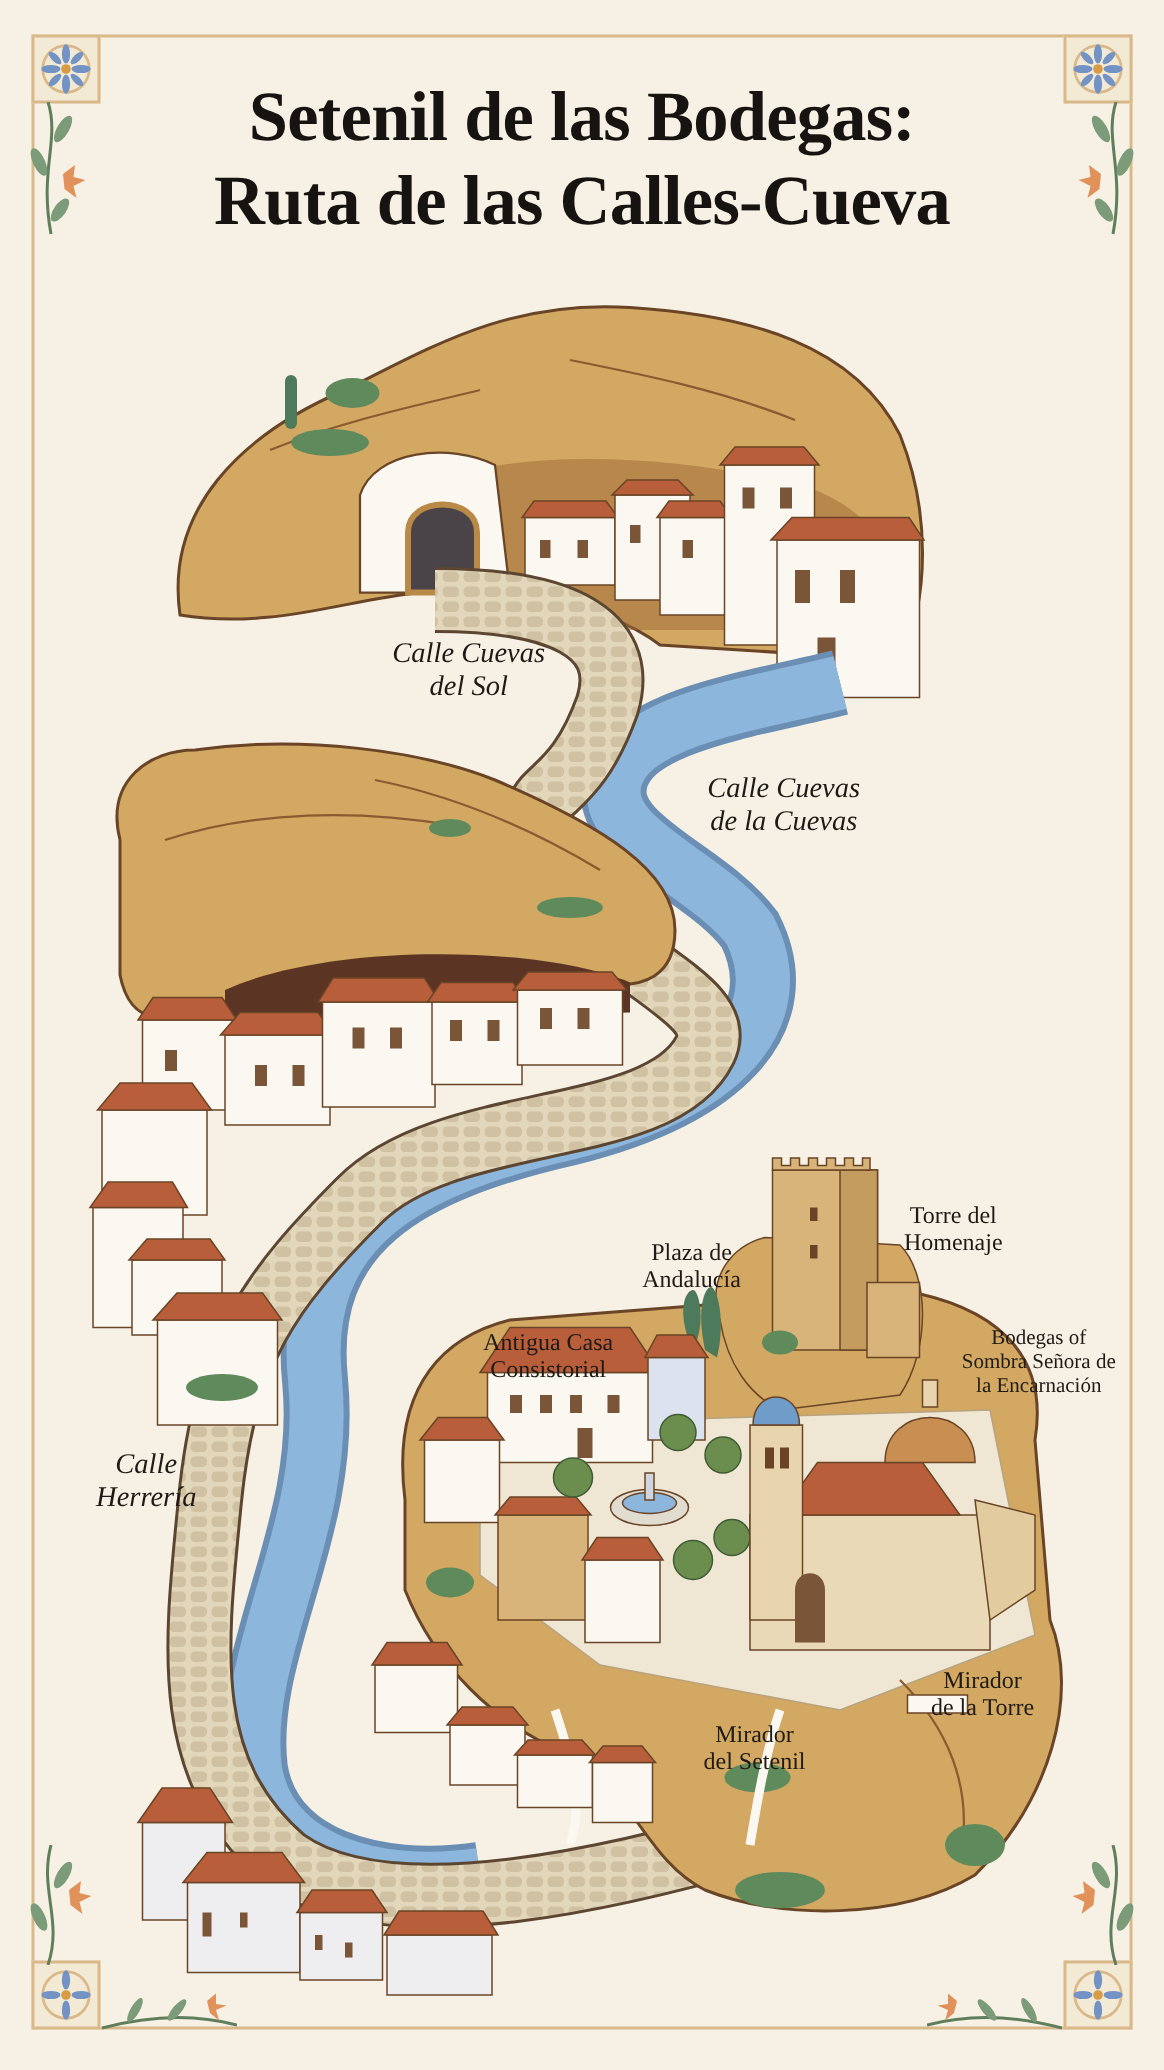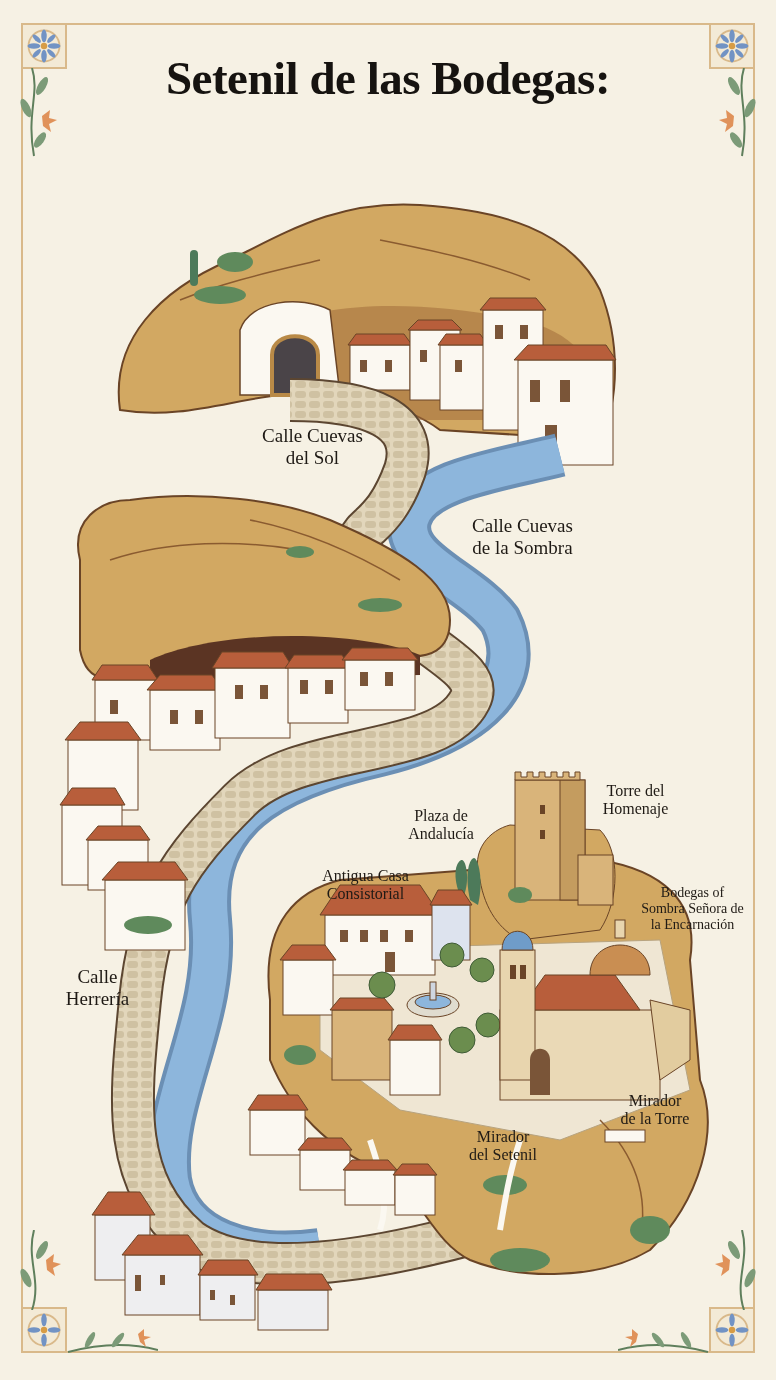--- a/index.html
+++ b/index.html
@@ -23,22 +23,22 @@
     position: absolute; left: 0; top: 50px; width: 776px; text-align: center;
     font-family: "Liberation Serif", "DejaVu Serif", serif;
     font-size: 47px; line-height: 56px; color: #161310; letter-spacing: -0.5px;
   }
   .map { position: absolute; left: 0; top: 0; width: 776px; height: 1380px; }
   .label {
     position: absolute; text-align: center; color: #1f1a15;
     font-family: "Liberation Serif", "DejaVu Serif", serif;
     line-height: 1.15; white-space: nowrap;
   }
-  .lbl-lg { font-size: 19px; }
-  .lbl-md { font-size: 16px; }
+  .lbl-lg { font-size: 19px; font-style: italic; }
+  .lbl-md { font-size: 16px; margin-top: 20px; }
   .lbl-sm { font-size: 14px; }
 </style>
 </head>
 <body>
 
 <div class="frame"></div>
 
 <div class="tile" style="left:21px;top:23px">
   <svg viewBox="0 0 46 46">
       <circle cx="23" cy="23" r="17" fill="none" stroke="#d9b98a" stroke-width="2"></circle>
@@ -130,20 +130,21 @@
 </svg>
 <svg class="vine" style="left:618px;top:1328px" width="90" height="26" viewBox="0 0 90 26">
   <path d="M90 24 C60 16 30 14 0 22" stroke="#5f7f5c" stroke-width="2" fill="none"></path>
   <ellipse cx="68" cy="12" rx="3" ry="9" fill="#7c9b78" transform="rotate(-30 68 12)"></ellipse>
   <ellipse cx="40" cy="12" rx="3" ry="9" fill="#7c9b78" transform="rotate(-40 40 12)"></ellipse>
   <path d="M20 6 l-6 -5 l0 7 l-7 1 l7 3 l-2 7 l6 -5z" fill="#e0925a"></path>
 </svg>
 
 <h1 class="title" style="margin:0">
   <div>Setenil de las Bodegas:</div>
+  <div>Ruta de las Calles-Cueva</div>
 </h1>
 
 <svg class="map" viewBox="0 0 776 1380">
   <defs>
     <pattern id="cobble" width="14" height="10" patternUnits="userSpaceOnUse">
       <rect width="14" height="10" fill="#e2d6bb"></rect>
       <rect x="1" y="1" width="11" height="7" rx="3" fill="#cfc1a2"></rect>
     </pattern>
   </defs>
 
@@ -341,27 +342,27 @@
       </g>
   </g>
 </svg>
 
 <div class="label lbl-lg" style="left:240px;top:425px;width:145px">
   <div>Calle Cuevas</div>
   <div>del Sol</div>
 </div>
 <div class="label lbl-lg" style="left:450px;top:515px;width:145px">
   <div>Calle Cuevas</div>
-  <div>de la Sombra</div>
+  <div>de la Cuevas</div>
 </div>
 <div class="label lbl-md" style="left:588px;top:782px;width:95px">
   <div>Torre del</div>
   <div>Homenaje</div>
 </div>
-<div class="label lbl-md" style="left:396px;top:807px;width:90px">
+<div class="label lbl-md" style="left:416px;top:807px;width:90px">
   <div>Plaza de</div>
   <div>Andalucía</div>
 </div>
 <div class="label lbl-md" style="left:308px;top:867px;width:115px">
   <div>Antigua Casa</div>
   <div>Consistorial</div>
 </div>
 <div class="label lbl-sm" style="left:630px;top:885px;width:125px">
   <div>Bodegas of</div>
   <div>Sombra Señora de</div>

